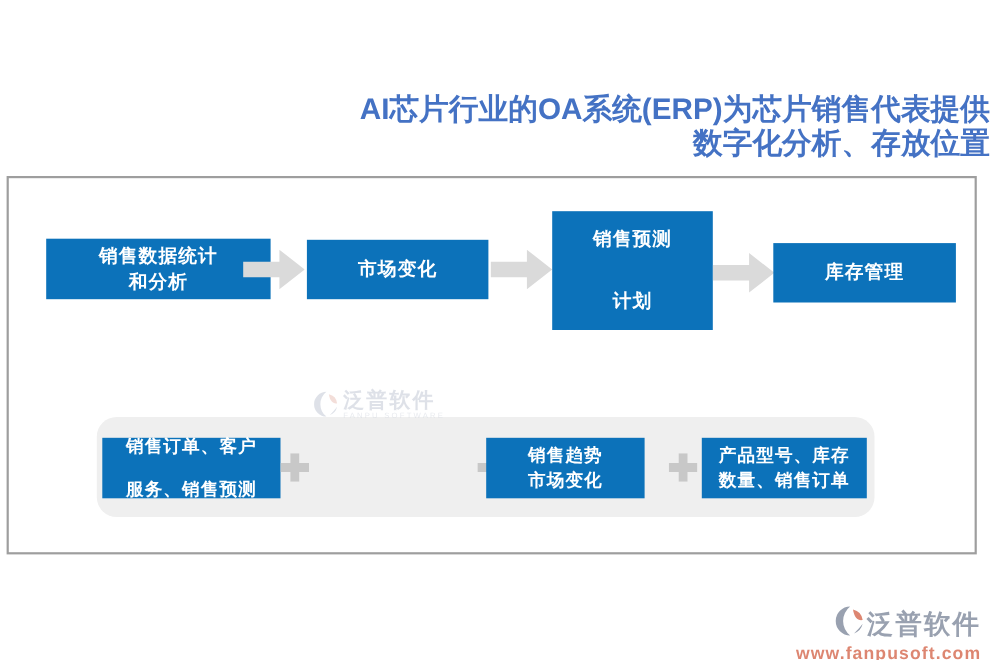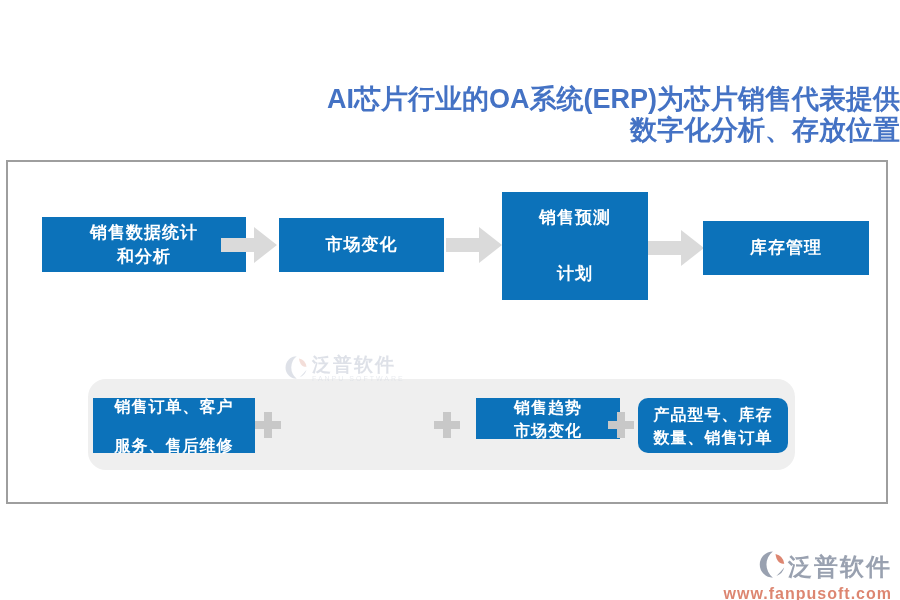--- a/index.html
+++ b/index.html
@@ -29,22 +29,22 @@
     text-align:center;letter-spacing:1px;
   }
   .topbox{font-size:17px;line-height:24px;}
   .box1{left:42px;top:217px;width:204px;height:55px;}
   .box2{left:279px;top:218px;width:165px;height:54px;}
   .box3{left:502px;top:192px;width:146px;height:108px;justify-content:space-between;padding:14px 0;box-sizing:border-box;}
   .box4{left:703px;top:221px;width:166px;height:54px;}
   .botbox{font-size:16px;line-height:23px;}
   .b1{left:93px;top:398px;width:162px;height:55px;gap:16px;}
   .b2{left:281px;top:398px;width:150px;height:55px;}
-  .b3{left:476px;top:398px;width:144px;height:41px;}
-  .b4{left:638px;top:398px;width:150px;height:55px;border-radius:10px;}
+  .b3{left:442px;top:398px;width:144px;height:55px;}
+  .b4{left:638px;top:398px;width:150px;height:55px;}
   
   .arrow{position:absolute;width:56px;height:38px;}
   .arrow1{left:221px;top:226px;}
   .arrow2{left:446px;top:226px;}
   .arrow3{left:648px;top:229px;}
   .plus{position:absolute;width:26px;height:26px;}
   .plus1{left:255px;top:412px;}
   .plus2{left:434px;top:412px;}
   .plus3{left:608px;top:412px;}
   
@@ -113,21 +113,21 @@
   </div>
   <svg class="arrow arrow3" viewBox="0 0 56 38">
     <polygon points="0,12 33,12 33,1 56,19 33,37 33,26 0,26" fill="#DADADA"></polygon>
   </svg>
   <div class="bluebox topbox box4">
     <span>库存管理</span>
   </div>
 
   <div class="bluebox botbox b1">
     <span>销售订单、客户</span>
-    <span>服务、售后维修</span>
+    <span>服务、销售预测</span>
   </div>
   <svg class="plus plus1" viewBox="0 0 26 26">
     <path d="M9 0 H17 V9 H26 V17 H17 V26 H9 V17 H0 V9 H9 Z" fill="#C8C8C8"></path>
   </svg>
   <svg class="plus plus2" viewBox="0 0 26 26">
     <path d="M9 0 H17 V9 H26 V17 H17 V26 H9 V17 H0 V9 H9 Z" fill="#C8C8C8"></path>
   </svg>
   <div class="bluebox botbox b3">
     <span>销售趋势</span>
     <span>市场变化</span>

